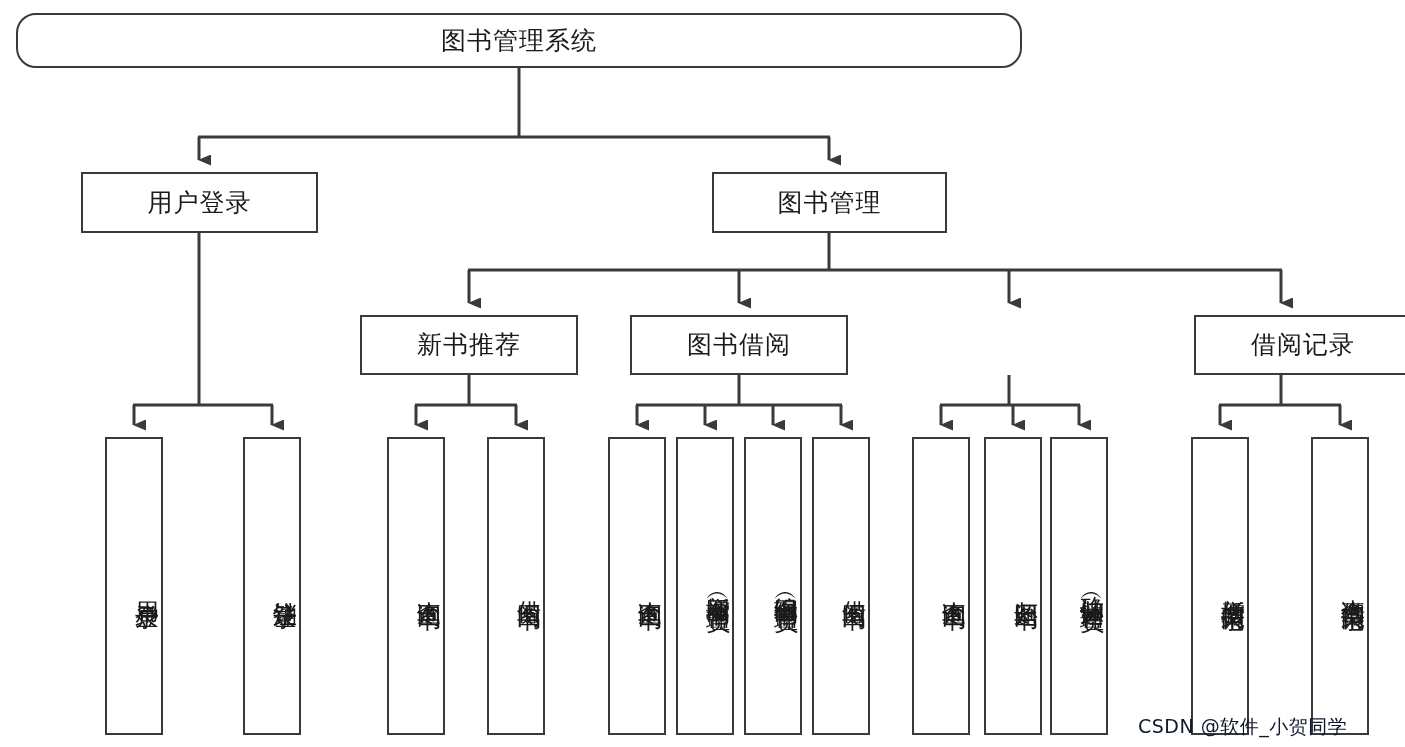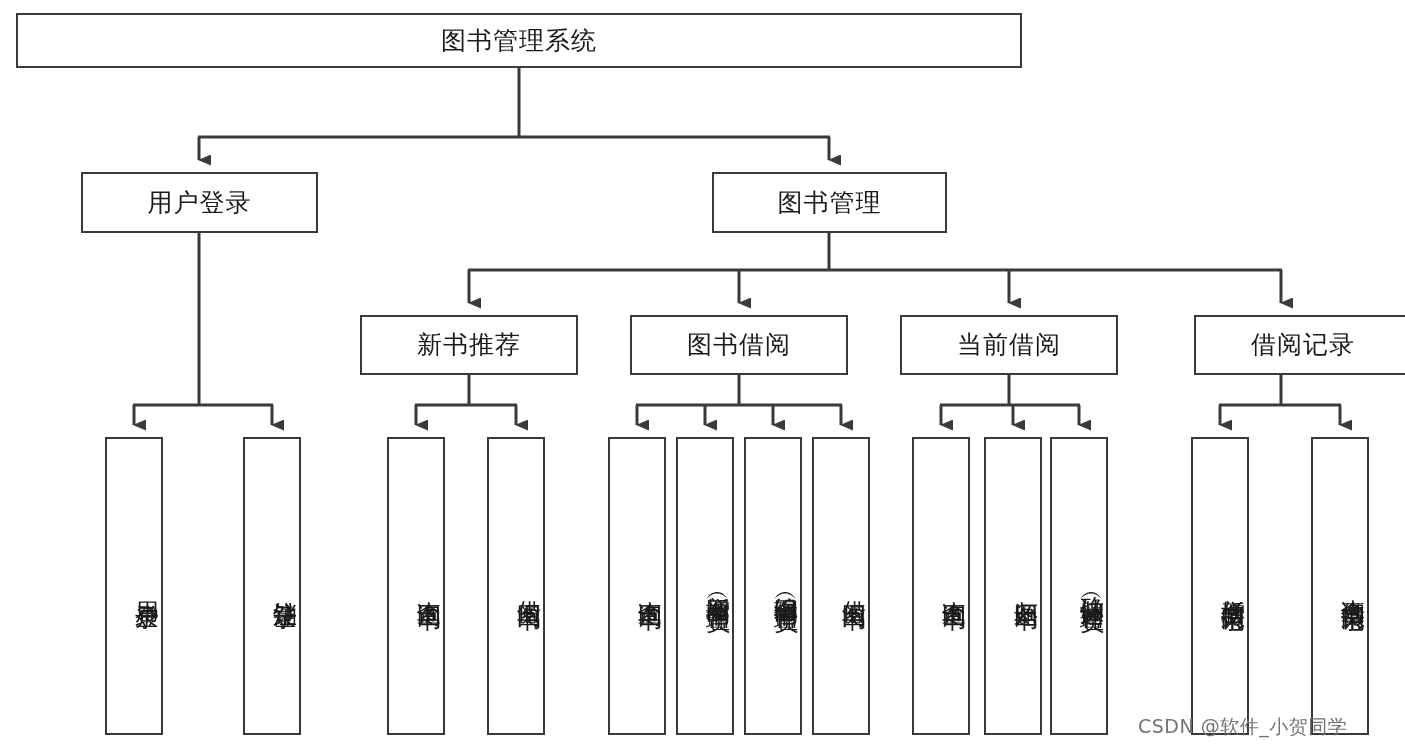--- a/index.html
+++ b/index.html
@@ -59,21 +59,21 @@
   .leaf-text {
     writing-mode: vertical-rl;
     text-orientation: upright;
     display: block;
   }
   #watermark {
     position: absolute;
     left: 1138px;
     top: 714px;
     font-size: 19px;
-    color: #737373;
+    color: #0f172a;
     white-space: nowrap;
     letter-spacing: 0.5px;
     font-family: "DejaVu Sans", "Liberation Sans", sans-serif;
   }
 </style>
 </head>
 <body>
 
 <div id="diagram-root">
 
@@ -121,39 +121,36 @@
     <line x1="941" y1="405" x2="941" y2="425" stroke="#3a3a3a" stroke-width="3" marker-end="url(#arrowhead)"></line>
     <line x1="1013" y1="405" x2="1013" y2="425" stroke="#3a3a3a" stroke-width="3" marker-end="url(#arrowhead)"></line>
     <line x1="1079" y1="405" x2="1079" y2="425" stroke="#3a3a3a" stroke-width="3" marker-end="url(#arrowhead)"></line>
 
     <line x1="1281" y1="375" x2="1281" y2="405" stroke="#3a3a3a" stroke-width="3"></line>
     <line x1="1219" y1="405" x2="1341" y2="405" stroke="#3a3a3a" stroke-width="3"></line>
     <line x1="1220" y1="405" x2="1220" y2="425" stroke="#3a3a3a" stroke-width="3" marker-end="url(#arrowhead)"></line>
     <line x1="1340" y1="405" x2="1340" y2="425" stroke="#3a3a3a" stroke-width="3" marker-end="url(#arrowhead)"></line>
   </svg>
 
-  <div class="node node-h node-root" style="left:16px; top:13px; width:1006px; height:55px;">
+  <div class="node node-h node-root" style="left:16px; top:13px; width:1006px; height:55px;border-radius:20px;">
     <span>图书管理系统</span>
   </div>
 
   <div class="node node-h" style="left:81px; top:172px; width:237px; height:61px;">
     <span>用户登录</span>
   </div>
   <div class="node node-h" style="left:360px; top:315px; width:218px; height:60px;">
     <span>新书推荐</span>
   </div>
 
   <div class="node node-h" style="left:712px; top:172px; width:235px; height:61px;">
     <span>图书管理</span>
   </div>
   <div class="node node-h" style="left:630px; top:315px; width:218px; height:60px;">
     <span>图书借阅</span>
-  </div>
-  <div class="node node-h" style="left:900px; top:315px; width:218px; height:60px;">
-    <span>当前借阅</span>
   </div>
   <div class="node node-h" style="left:1172px; top:315px; width:218px; height:60px;margin-left:22px;">
     <span>借阅记录</span>
   </div>
 
   <div class="node node-leaf" style="left:105px; top:437px; width:58px; height:298px;">
     <span class="leaf-text">用户登录</span>
   </div>
   <div class="node node-leaf" style="left:243px; top:437px; width:58px; height:298px;">
     <span class="leaf-text">注销登录</span>

